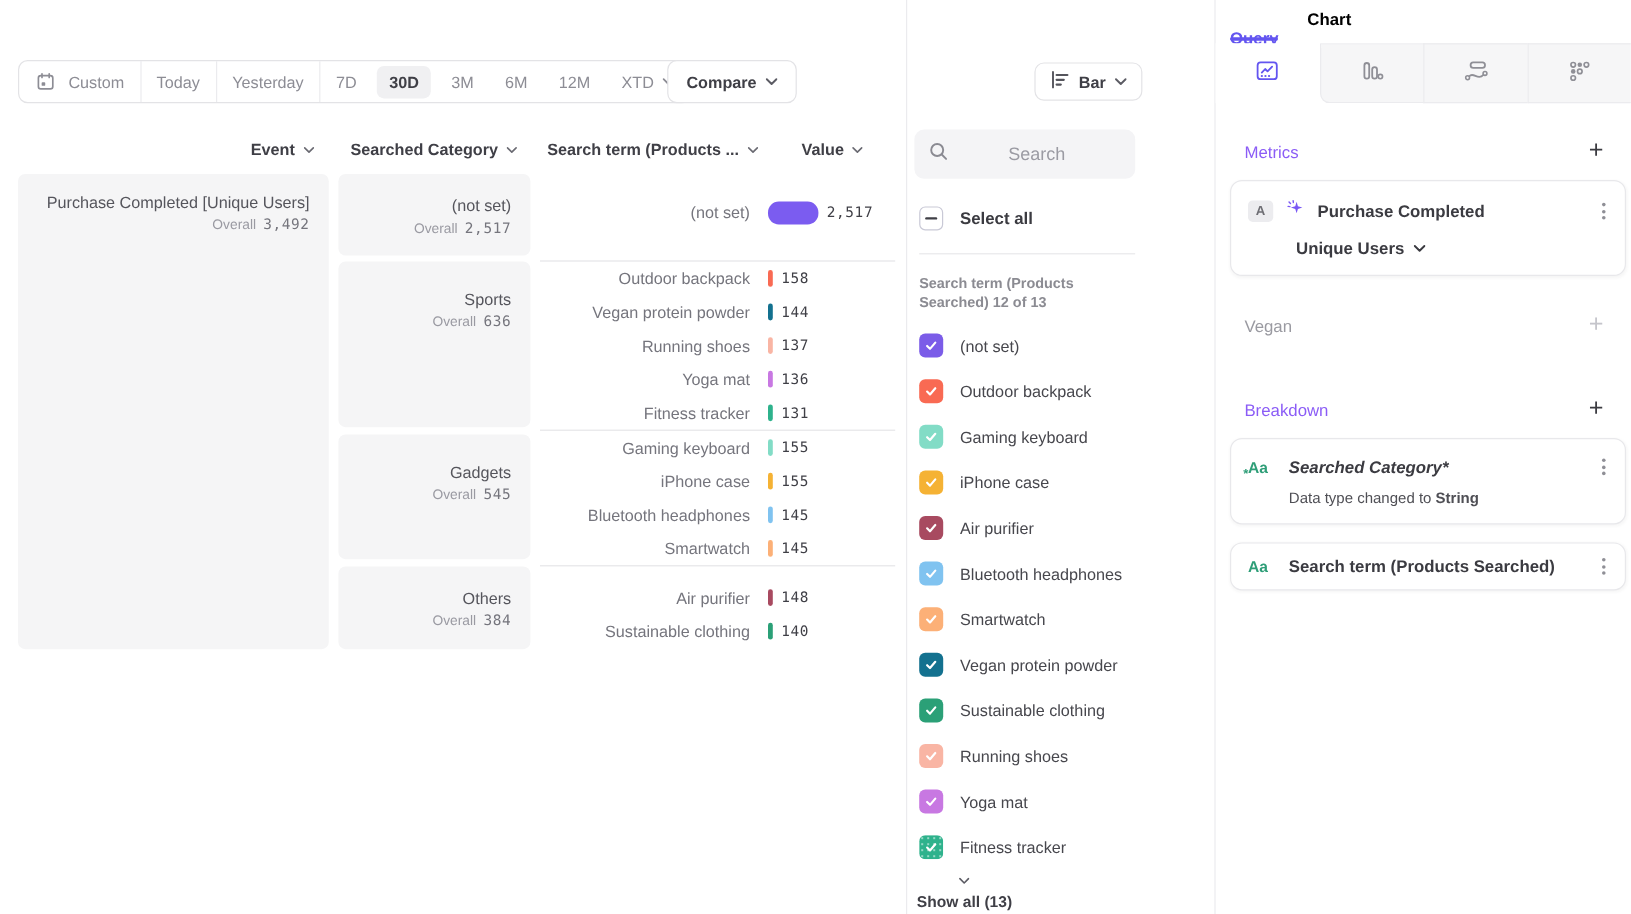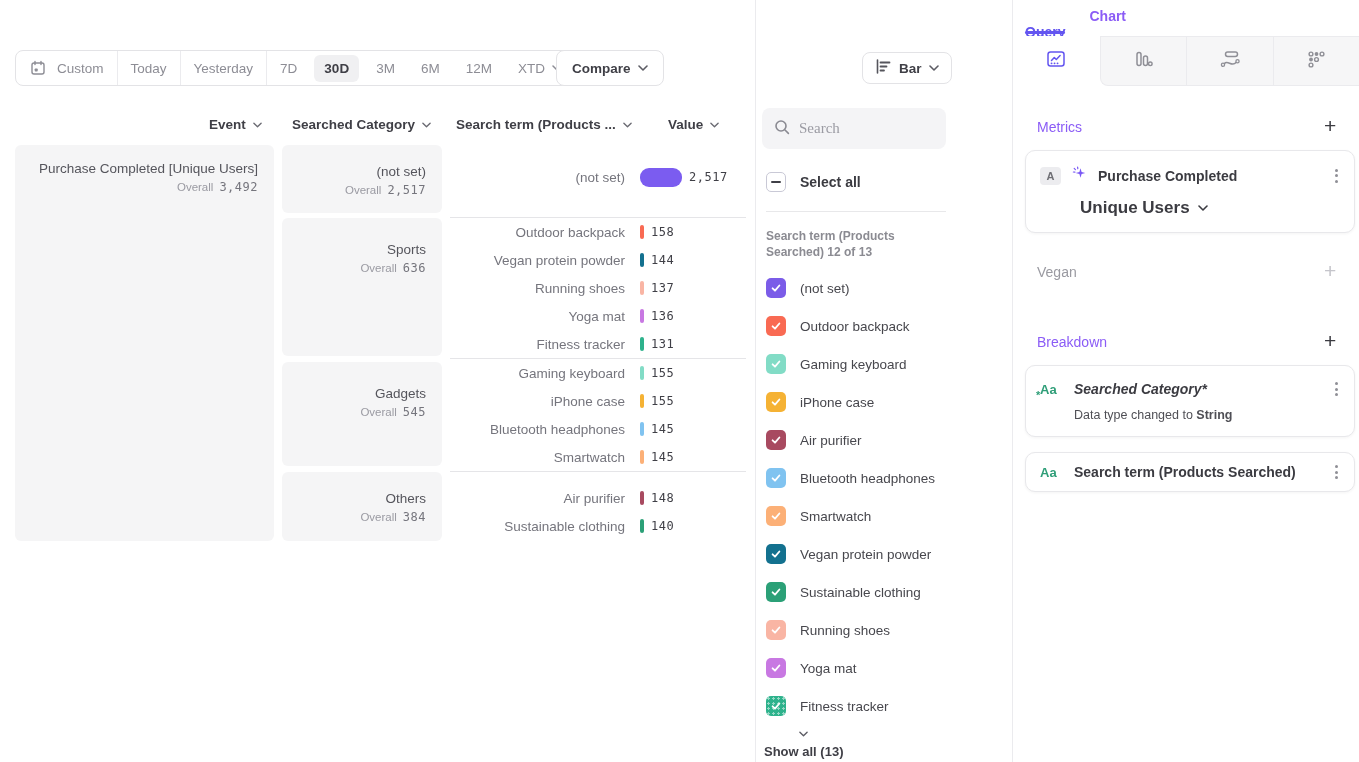--- a/index.html
+++ b/index.html
@@ -50,21 +50,21 @@
   .num { font-family:"DejaVu Sans Mono",monospace; font-size:12px; color:#3f3f46;
     letter-spacing:.5px; }
 
   
   .vdiv { top:0; width:1px; height:762px; background:#ebebee; }
 
   
   #legend-search { left:762px; top:108px; width:184px; height:41px; background:#f4f4f6;
     border-radius:8px; display:flex; align-items:center; padding:0 12px; gap:9px; }
   #legend-search input { border:none; outline:none; background:transparent; width:130px;
-    font-size:15px; color:#3f3f46; font-family:Liberation Serif, serif; }
+    font-size:15px; color:#3f3f46; font-family:Liberation Sans, sans-serif;text-align:center; }
   #legend-search input::placeholder { color:#9b9ba3; }
   .cbx { width:20px; height:20px; border-radius:5px; display:flex; align-items:center;
     justify-content:center; flex:none; cursor:pointer; }
   .cbx.indet { background:#fff; border:1.5px solid #c9c9d6; }
   .cbx.indet .dash { width:10px; height:2px; background:#3f3f46; border-radius:1px; }
   #select-all-row { left:766px; top:172px; display:flex; align-items:center; gap:14px;
     cursor:pointer; }
   #select-all-row .lbl { font-size:14px; font-weight:700; color:#3b3b41; }
   #legend-divider { left:766px; top:211px; width:180px; height:1px; background:#e8e8ea; }
   #legend-group-label { left:766px; top:228px; font-size:12px; font-weight:600;
@@ -74,21 +74,21 @@
   .leg-item .lbl { font-size:13.5px; color:#47474d; }
   .cbx.dots { background-image:radial-gradient(rgba(255,255,255,.5) 1px, transparent 1.3px);
     background-size:5px 5px; }
   #show-all { left:764px; top:731px; display:flex; align-items:center; gap:7px;
     font-size:13px; font-weight:600; color:#3f3f46; cursor:pointer;flex-direction:column; }
 
   
   #qp-tabs { left:1025px; top:8px; display:flex; gap:24px; font-size:14px; font-weight:700; }
   .qp-tab { cursor:pointer; padding-bottom:8px; }
   .qp-tab.active { color:#6355f0;margin-top:16px; }
-  .qp-tab.inactive { color:#8b5cf6; font-weight:600; }
+  .qp-tab.inactive { color:#000000; font-weight:600; }
   #qp-underline { left:1025px; top:31px; width:40px; height:3px; background:#6355f0;
     border-radius:2px; }
   #chart-tabs { left:1013px; top:36px; width:346px; height:50px; display:grid;
     grid-template-columns:repeat(4,1fr); }
   .ct-cell { display:flex; align-items:center; justify-content:center; cursor:pointer;
     background:#f6f6f7; border-top:1px solid #ebebee; border-bottom:1px solid #ebebee; }
   .ct-cell + .ct-cell { border-left:1px solid #ebebee; }
   .ct-cell.active { background:#fff; border:none; }
   .ct-cell.active + .ct-cell { border-bottom-left-radius:8px; }
 
@@ -98,21 +98,21 @@
   .plus.muted { color:#c5c5cb; }
   .qp-card { left:1025px; width:330px; background:#fff; border:1px solid #e8e8eb;
     border-radius:10px; box-shadow:0 1px 3px rgba(30,30,40,.05); padding:14px; }
   .qp-row { display:flex; align-items:center; gap:10px; }
   .badge-a { width:21px; height:18px; background:#ececef; border-radius:4px; color:#6e6e74;
     font-size:11px; font-weight:600; display:flex; align-items:center; justify-content:center; }
   .metric-title { font-size:14px; font-weight:600; color:#3b3b41; flex:1; }
   .kebab { display:flex; flex-direction:column; gap:2.5px; cursor:pointer; padding:2px; }
   .kebab i { width:3px; height:3px; border-radius:50%; background:#8f8f96; }
   .agg-row { margin:12px 0 0 40px; display:flex; align-items:center; gap:8px; cursor:pointer; }
-  .agg-row .lbl { font-size:17px; font-weight:600; color:#3b3b41; }
+  .agg-row .lbl { font-size:14px; font-weight:600; color:#3b3b41; }
   .aa-icon { position:relative; width:24px; font-size:13px; font-weight:700; color:#2f9e78;
     font-style:normal; }
   .aa-icon .star { position:absolute; left:-4px; bottom:-4px; font-size:11px; }
   .bd-title { font-size:14px; font-weight:600; color:#3b3b41; flex:1; }
   .bd-title.it { font-style:italic; }
   .bd-note { margin:10px 0 0 34px; font-size:12.5px; color:#4f4f55; }
   .bd-note b { font-weight:700; }
 </style>
 </head>
 <body>

